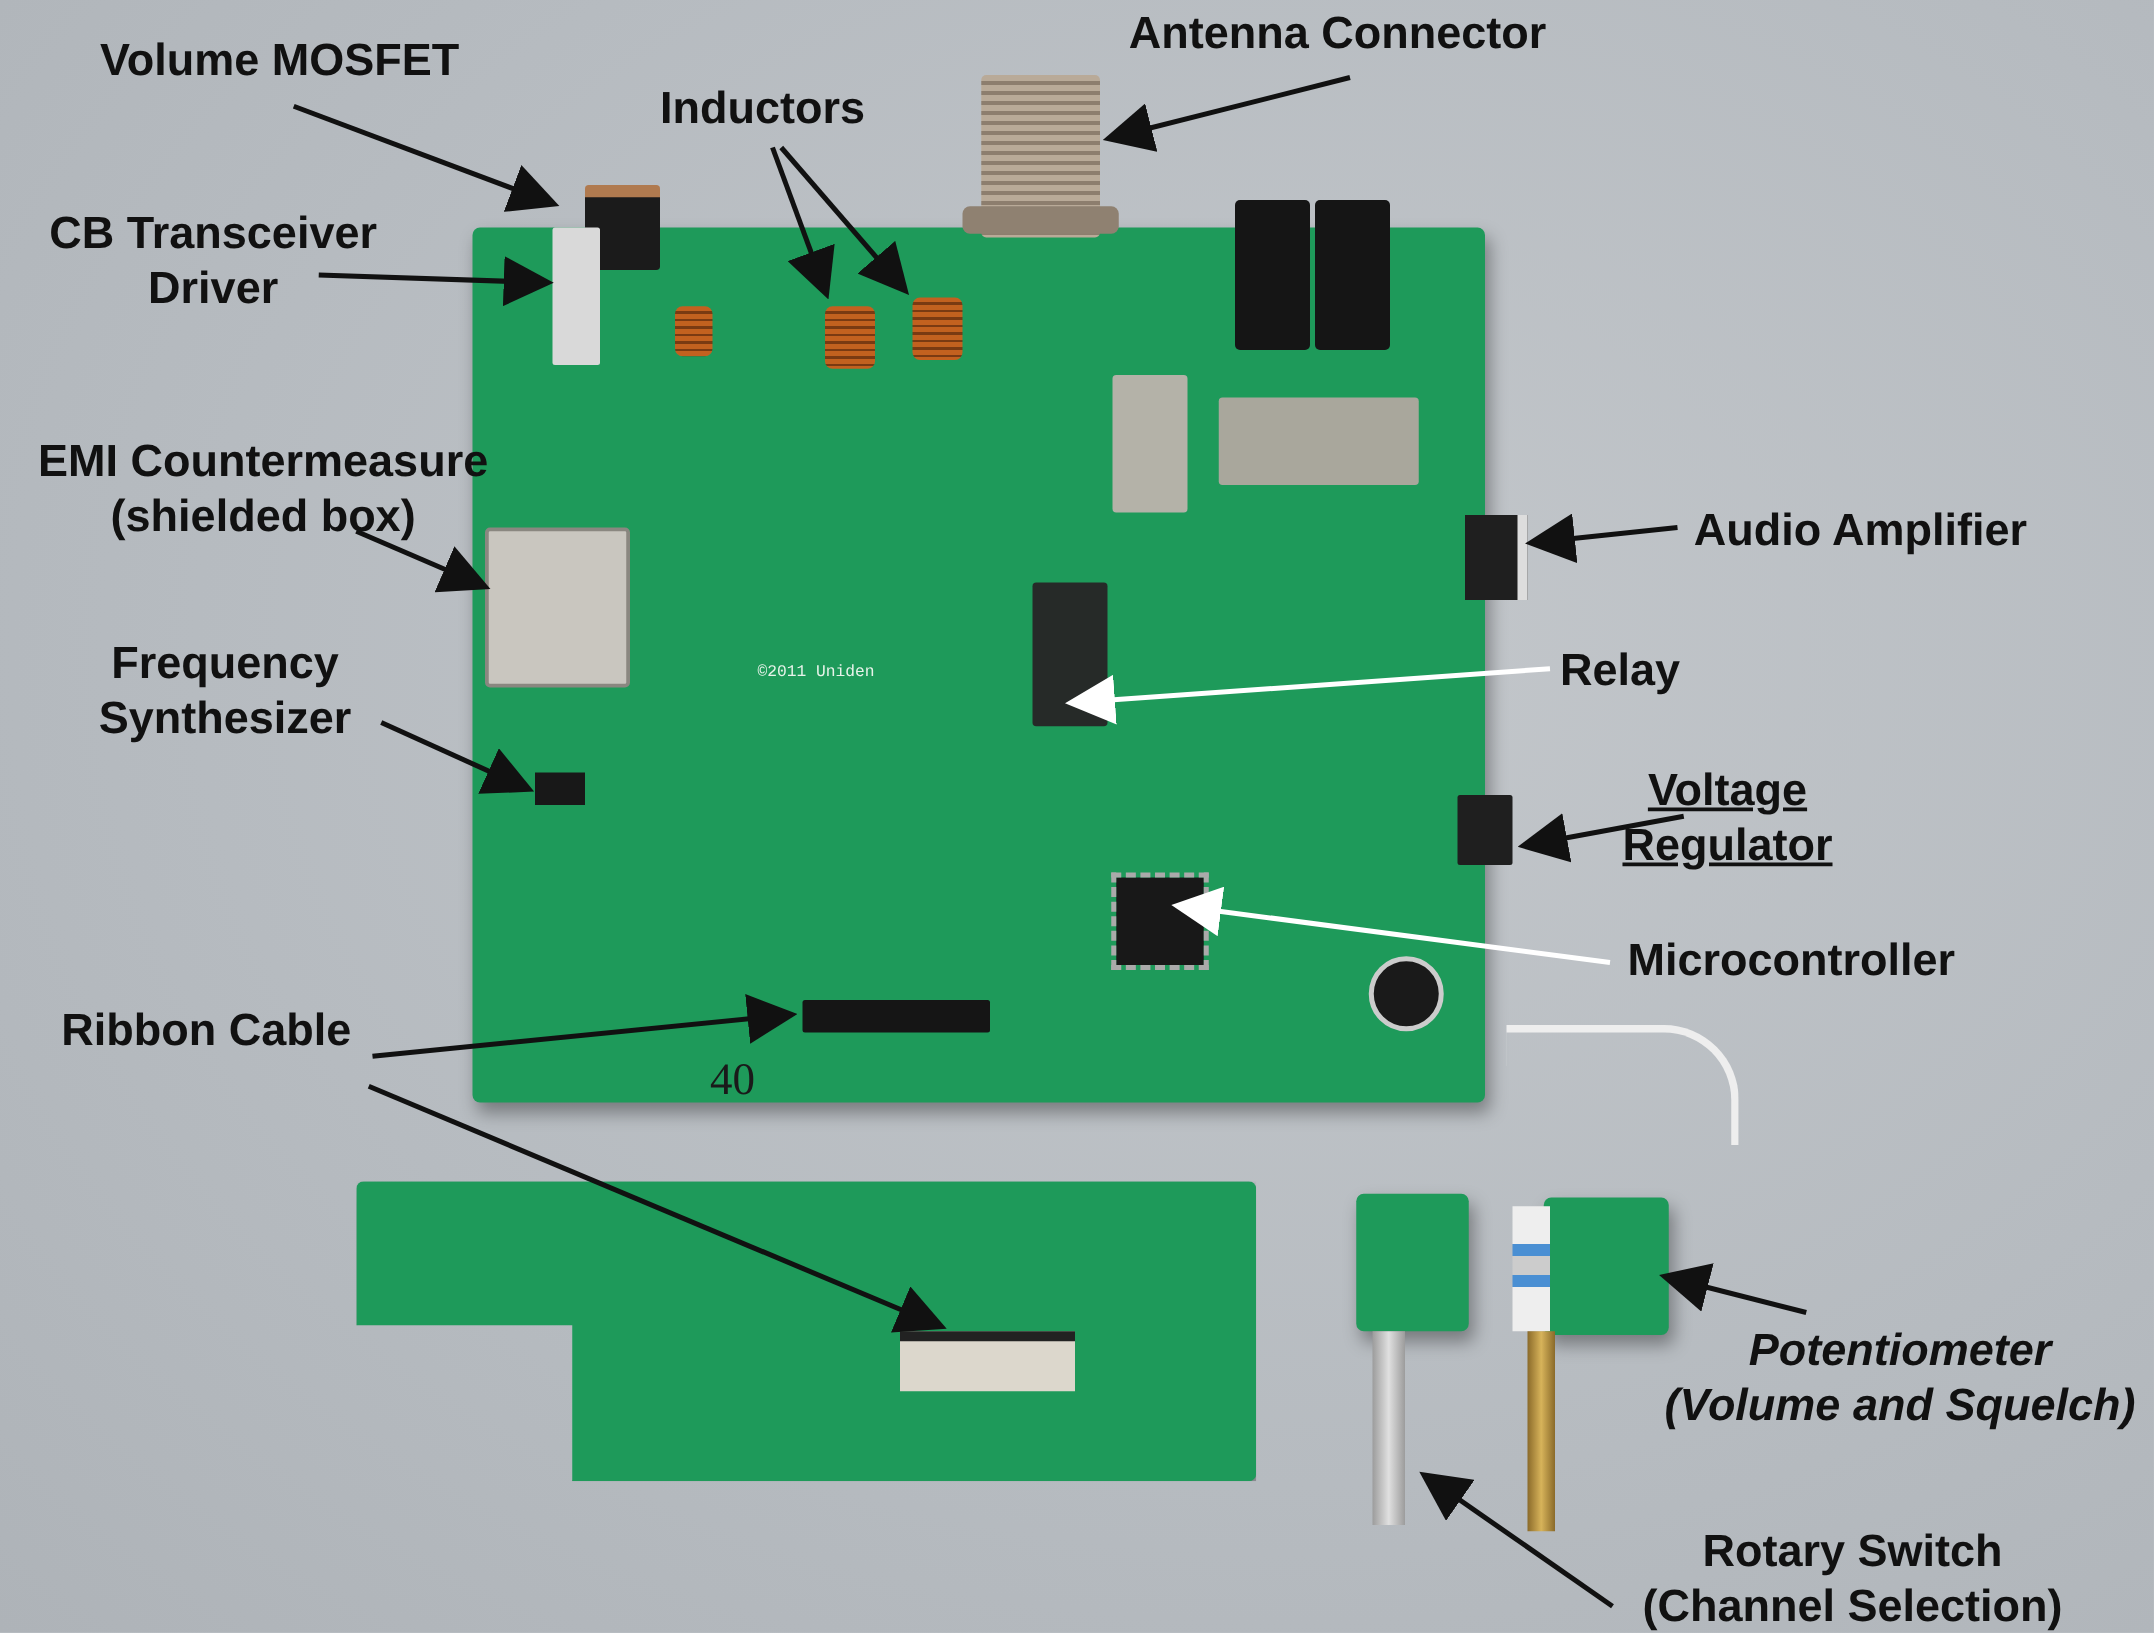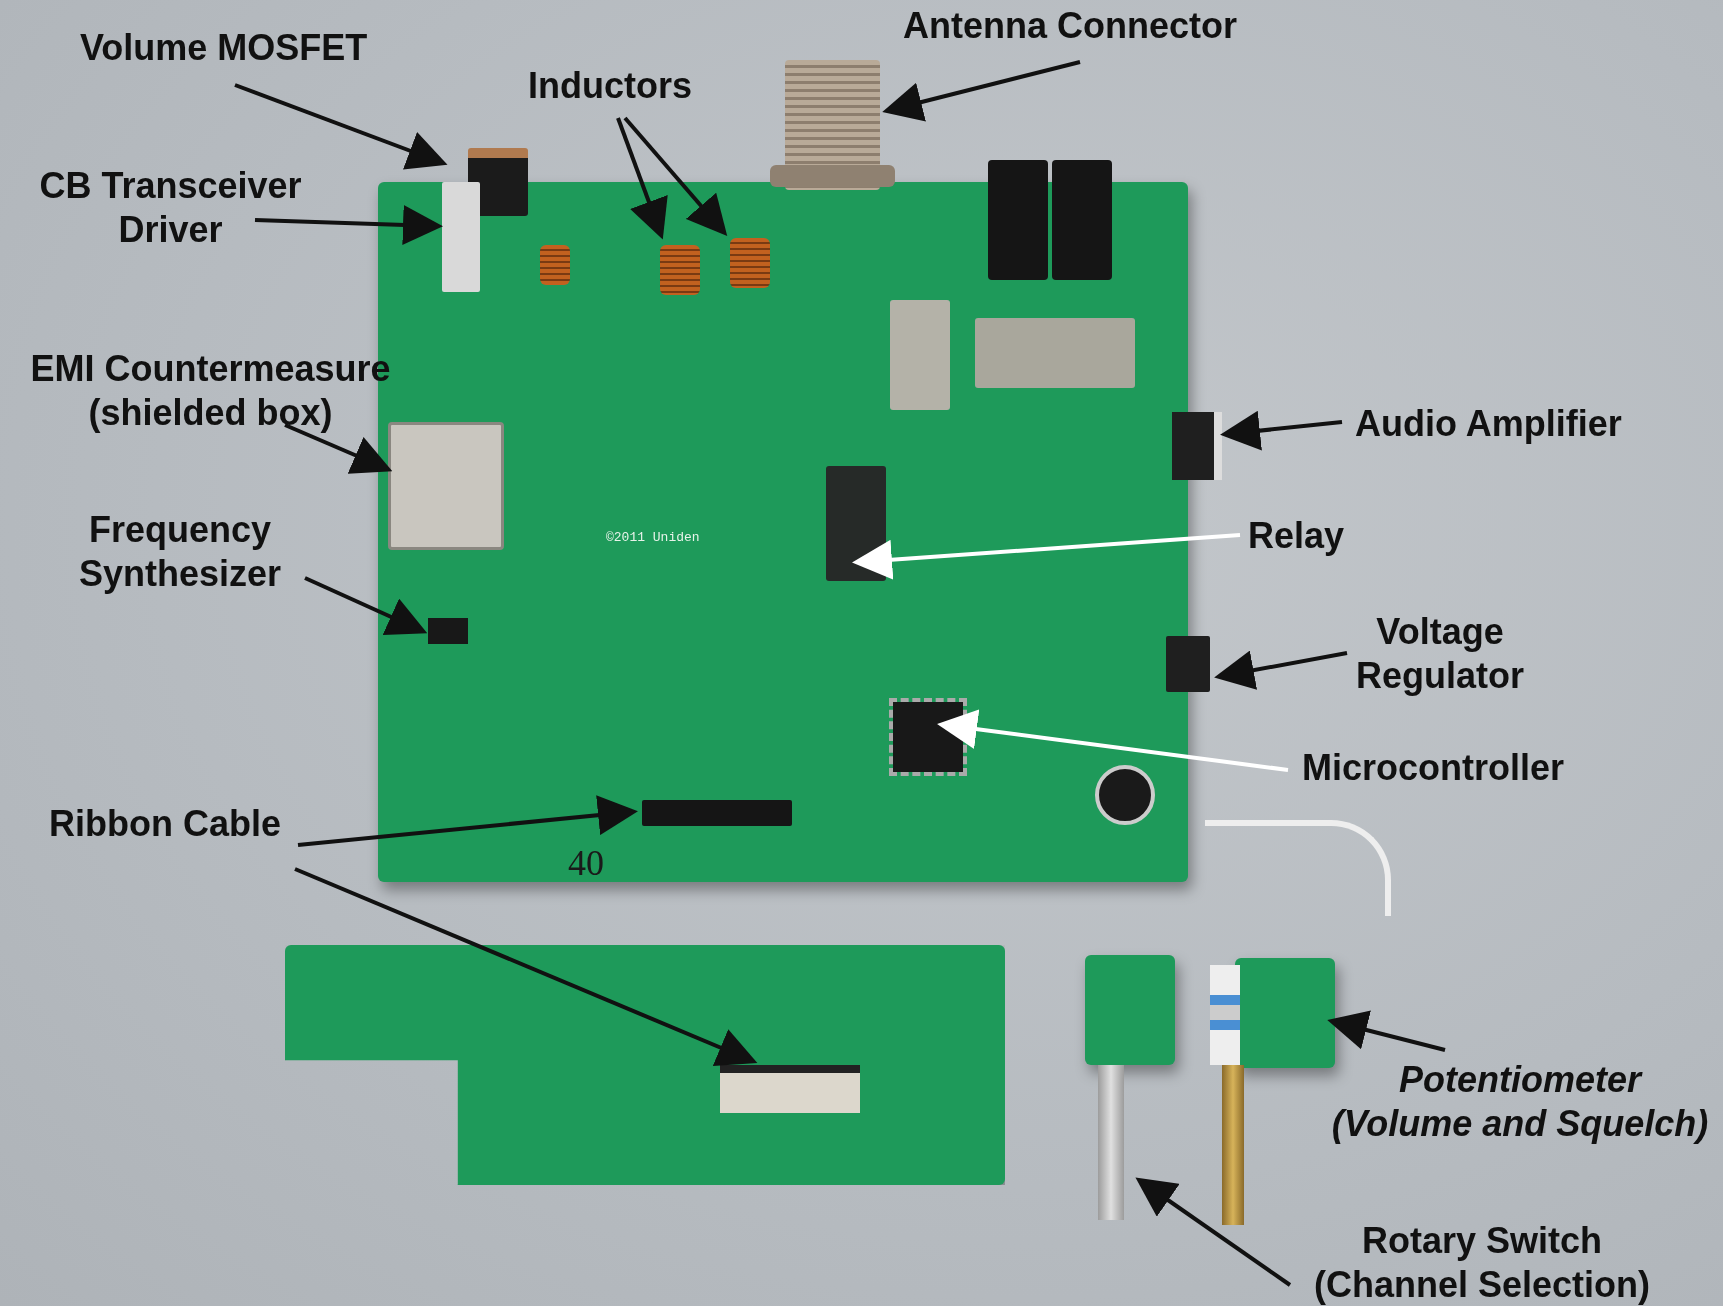--- a/index.html
+++ b/index.html
@@ -111,21 +111,21 @@
 <div class="label" style="left:1355px;top:402px;">
   <div>Audio Amplifier</div>
 </div>
 <div class="label" style="left:65px;top:508px;width:230px;">
   <div>Frequency</div>
   <div>Synthesizer</div>
 </div>
 <div class="label" style="left:1248px;top:514px;">
   <div>Relay</div>
 </div>
-<div class="label" style="left:1350px;top:610px;width:180px;">
+<div class="label" style="left:1292px;top:610px;width:180px;text-decoration:underline;">
   <div>Voltage</div>
   <div>Regulator</div>
 </div>
 <div class="label" style="left:1302px;top:746px;">
   <div>Microcontroller</div>
 </div>
 <div class="label" style="left:40px;top:802px;width:250px;">
   <div>Ribbon Cable</div>
 </div>
 <div class="label" style="left:1320px;top:1058px;width:400px;font-style:italic;">

